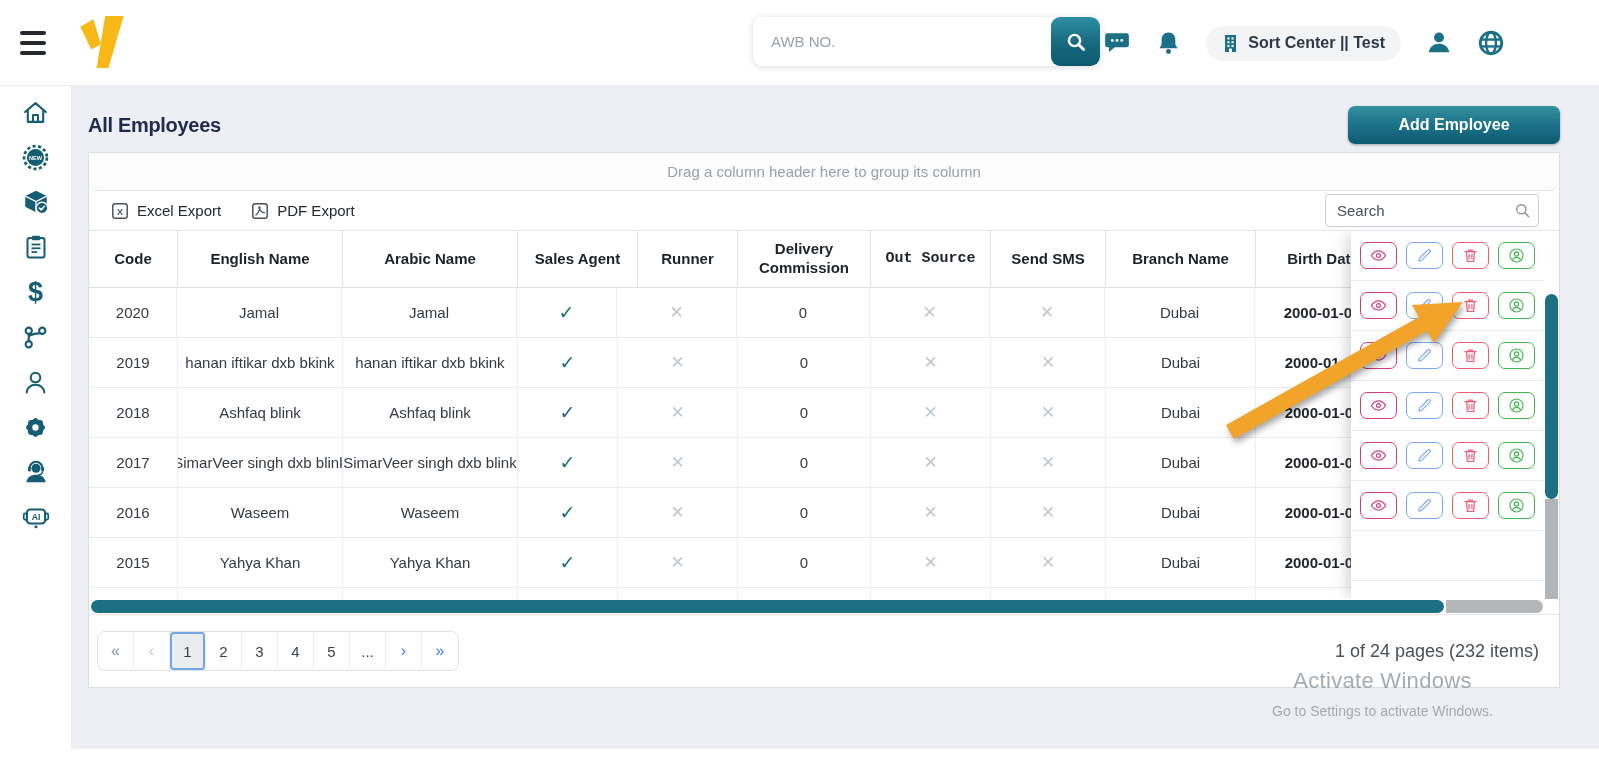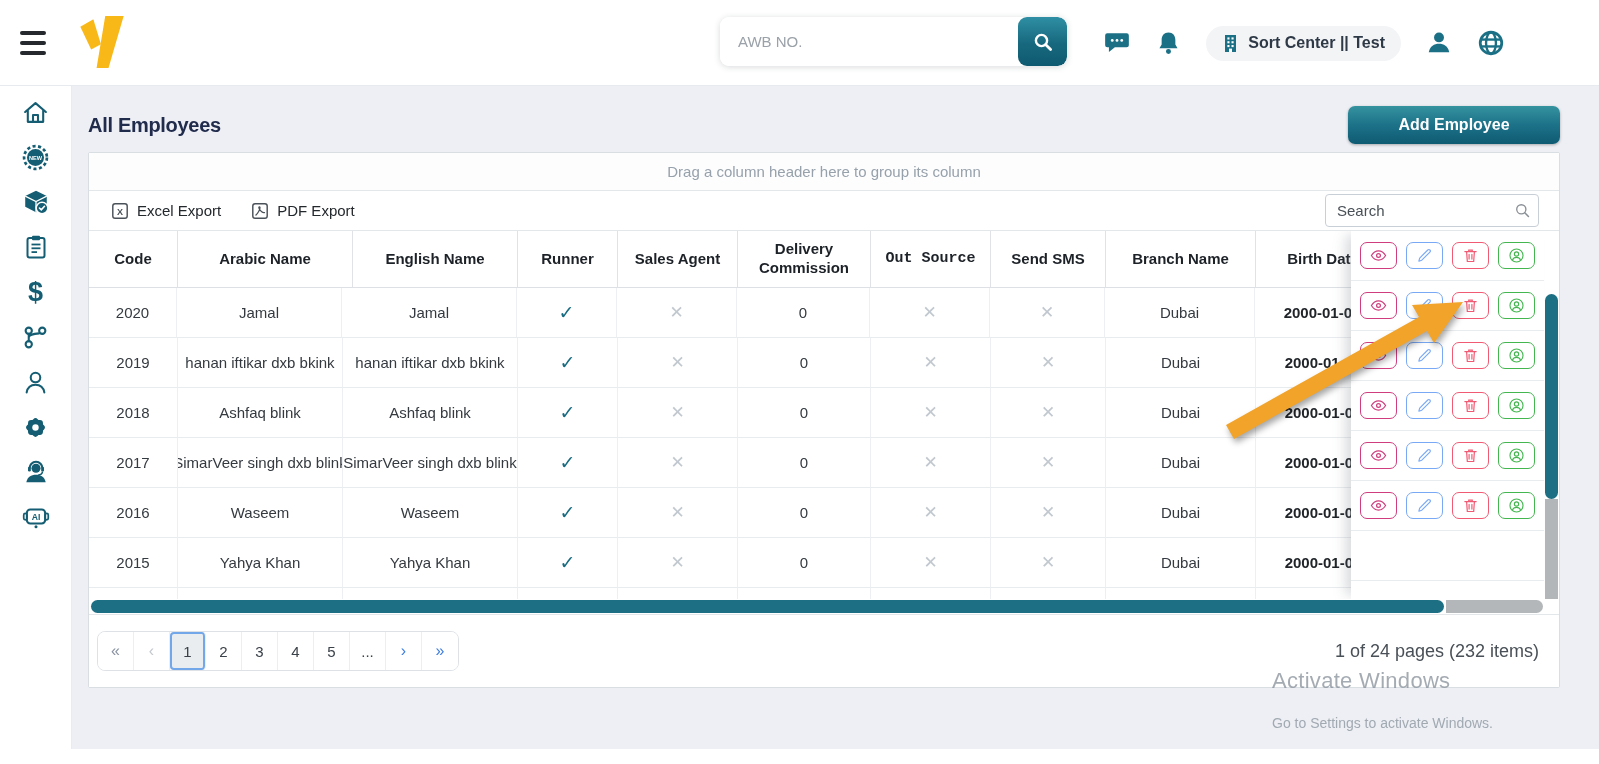--- a/index.html
+++ b/index.html
@@ -4,42 +4,42 @@
 <style>
   * { margin:0; padding:0; box-sizing:border-box; }
   html,body { width:1599px; height:764px; overflow:hidden; font-family:"Liberation Sans","DejaVu Sans",sans-serif; }
   .app { position:relative; width:1599px; height:764px; background:#edeff4; overflow:hidden; }
 
   
   .topbar { position:absolute; top:0; left:0; right:0; height:86px; background:#fff; border-bottom:1px solid #e7eaee; z-index:3; }
   .hamburger { position:absolute; left:20px; top:31px; width:28px; height:24px; background:none; border:none; cursor:pointer; display:flex; flex-direction:column; justify-content:space-between; }
   .hamburger span { display:block; width:26px; height:3.6px; background:#25292e; border-radius:2px; }
   .logo { position:absolute; left:76px; top:13px; }
-  .awb-wrap { position:absolute; left:720px; top:17px; width:347px; height:49px; background:#fff; border-radius:9px; box-shadow:0 1px 6px rgba(40,50,60,.18); display:flex; overflow:hidden; }
+  .awb-wrap { position:absolute; left:753px; top:17px; width:347px; height:49px; background:#fff; border-radius:9px; box-shadow:0 1px 6px rgba(40,50,60,.18); display:flex; overflow:hidden; }
   .awb-wrap input { flex:1; border:none; outline:none; padding:0 18px; font-size:15px; color:#333; font-family:inherit; }
   .awb-wrap input::placeholder { color:#9aa1a8; }
   .awb-btn { width:49px; border:none; cursor:pointer; background:linear-gradient(180deg,#2f8fa4 0%,#17687e 55%,#0f5a70 100%); border-radius:9px; display:flex; align-items:center; justify-content:center; }
   .top-right { position:absolute; right:94px; top:0; height:86px; display:flex; align-items:center; gap:24px; }
   .icon-btn { background:none; border:none; cursor:pointer; display:flex; align-items:center; justify-content:center; padding:0; }
   .center-pill { display:flex; align-items:center; gap:9px; background:#f3f4f6; border:none; border-radius:18px; height:35px; padding:0 16px; cursor:pointer; }
   .center-pill .pill-label { font-size:16px; font-weight:bold; color:#2e3947; white-space:nowrap; }
 
   
   .sidebar { position:absolute; left:0; top:86px; bottom:0; width:72px; background:#fff; border-right:1px solid #e9ecef; display:flex; flex-direction:column; align-items:center; padding-top:12px; gap:17px; z-index:2; }
   .side-btn { width:34px; height:28px; background:none; border:none; cursor:pointer; display:flex; align-items:center; justify-content:center; }
 
   
   .main { position:absolute; left:72px; top:86px; right:0; bottom:0; padding:14px 39px 0 16px; }
   .title-row { display:flex; align-items:center; justify-content:space-between; height:50px; }
   .page-title { font-size:20px; font-weight:800; color:#212c4d; letter-spacing:-.3px; }
   .add-btn { width:212px; height:38px; border:none; border-radius:7px; cursor:pointer; color:#fff; font-size:16px; font-weight:bold; font-family:inherit;
     background:linear-gradient(180deg,#35929f 0%,#1d7389 48%,#0e5a73 100%); box-shadow:0 1px 3px rgba(0,0,0,.3); }
 
   .card { margin-top:2px; background:#fff; border:1px solid #d9dee3; border-radius:2px; }
-  .group-bar { height:38px; display:flex; align-items:center; justify-content:center; font-size:15px; color:#97a1ab; border-bottom:1px solid #e4e7ea; background:#fdfdfe; }
+  .group-bar { height:38px; display:flex; align-items:center; justify-content:center; font-size:15px; color:#97a1ab; border-bottom:1px solid #e4e7ea; background:#fdfdfe;border-radius:11px; }
   .toolbar { height:40px; display:flex; align-items:center; padding-left:22px; border-bottom:1px solid #e4e7ea; }
   .export-btn { display:flex; align-items:center; gap:8px; background:none; border:none; cursor:pointer; font-size:15px; color:#23282d; font-family:inherit; margin-right:30px; }
   .grid-search { margin-left:auto; margin-right:20px; position:relative; width:226px; height:33px;padding-left:12px; }
   .grid-search input { width:100%; height:100%; border:1px solid #c9cfd6; border-radius:4px; padding:0 30px 0 11px; font-size:15px; color:#333; font-family:inherit; outline:none; }
   .grid-search input::placeholder { color:#495057; }
   .grid-search svg { position:absolute; right:8px; top:8px; }
 
   
   .gridwrap { position:relative; height:368px; overflow:hidden; }
   .thead { display:flex; height:57px; }
@@ -73,23 +73,23 @@
   .pager { display:flex; border:1px solid #dee2e6; border-radius:8px; overflow:hidden; background:#fff; }
   .pg { width:36px; height:38px; border:none; background:#fff; font-size:15px; color:#3a4149; cursor:pointer; font-family:inherit; border-right:1px solid #eceff2; display:flex; align-items:center; justify-content:center; }
   .pg:last-child { border-right:none; }
   .pg.nav { color:#8a93a3; font-size:16px; }
   .pg.dim { color:#c3c8cf; }
   .pg.link { color:#3f7fe0; font-size:16px; }
   .pg.active { background:#e9edf0; box-shadow:inset 0 0 0 2px #72a7ea; border-radius:4px; }
   .page-status { margin-left:auto; font-size:18px; color:#495057; }
 
   
-  .watermark { position:absolute; left:1272px; top:668px; z-index:5; pointer-events:none; }
+  .watermark { position:absolute; left:1272px; top:668px; z-index:5; pointer-events:none;text-align:center; }
   .wm1 { font-size:22px; font-weight:300; color:rgba(125,135,145,.70); letter-spacing:.3px; }
-  .wm2 { font-size:14px; color:rgba(135,145,155,.75); margin-top:21px; }
+  .wm2 { font-size:14px; color:rgba(135,145,155,.75); margin-top:9px; }
   .arrow-overlay { position:absolute; left:0; top:0; width:1599px; height:764px; z-index:6; pointer-events:none; }
   .bottom-strip { position:absolute; left:0; right:0; bottom:0; height:15px; background:#fff; z-index:4; }
 </style>
 </head>
 <body>
 
 <div class="app">
 
   <header class="topbar">
     <button class="hamburger">
@@ -264,24 +264,24 @@
           <svg width="17" height="17" viewBox="0 0 20 20">
             <circle cx="8.6" cy="8.6" r="5.4" fill="none" stroke="#8a9097" stroke-width="1.6"></circle>
             <line x1="12.7" y1="12.7" x2="17" y2="17" stroke="#8a9097" stroke-width="1.8" stroke-linecap="round"></line>
           </svg>
         </div>
       </div>
 
       <div class="gridwrap">
         <div class="thead" id="thead">
             <div class="th" style="width: 89px;">Code</div>
+            <div class="th" style="width: 165px;">English Name</div>
             <div class="th" style="width: 175px;">Arabic Name</div>
-            <div class="th" style="width: 165px;">English Name</div>
+            <div class="th" style="width: 120px;">Sales Agent</div>
             <div class="th" style="width: 100px;">Runner</div>
-            <div class="th" style="width: 120px;">Sales Agent</div>
             <div class="th" style="width: 133px;">Delivery Commission</div>
             <div class="th" style="width: 120px; font-family: Liberation Mono, monospace;">Out Source</div>
             <div class="th" style="width: 115px;">Send SMS</div>
             <div class="th" style="width: 150px;">Branch Name</div>
             <div class="th" style="width: 135px;">Birth Date</div>
           </div>
         <div id="rows">
             <div class="trow">
               <div class="td" style="width: 88px;">2020</div>
               <div class="td" style="width: 165px;">Jamal</div>

